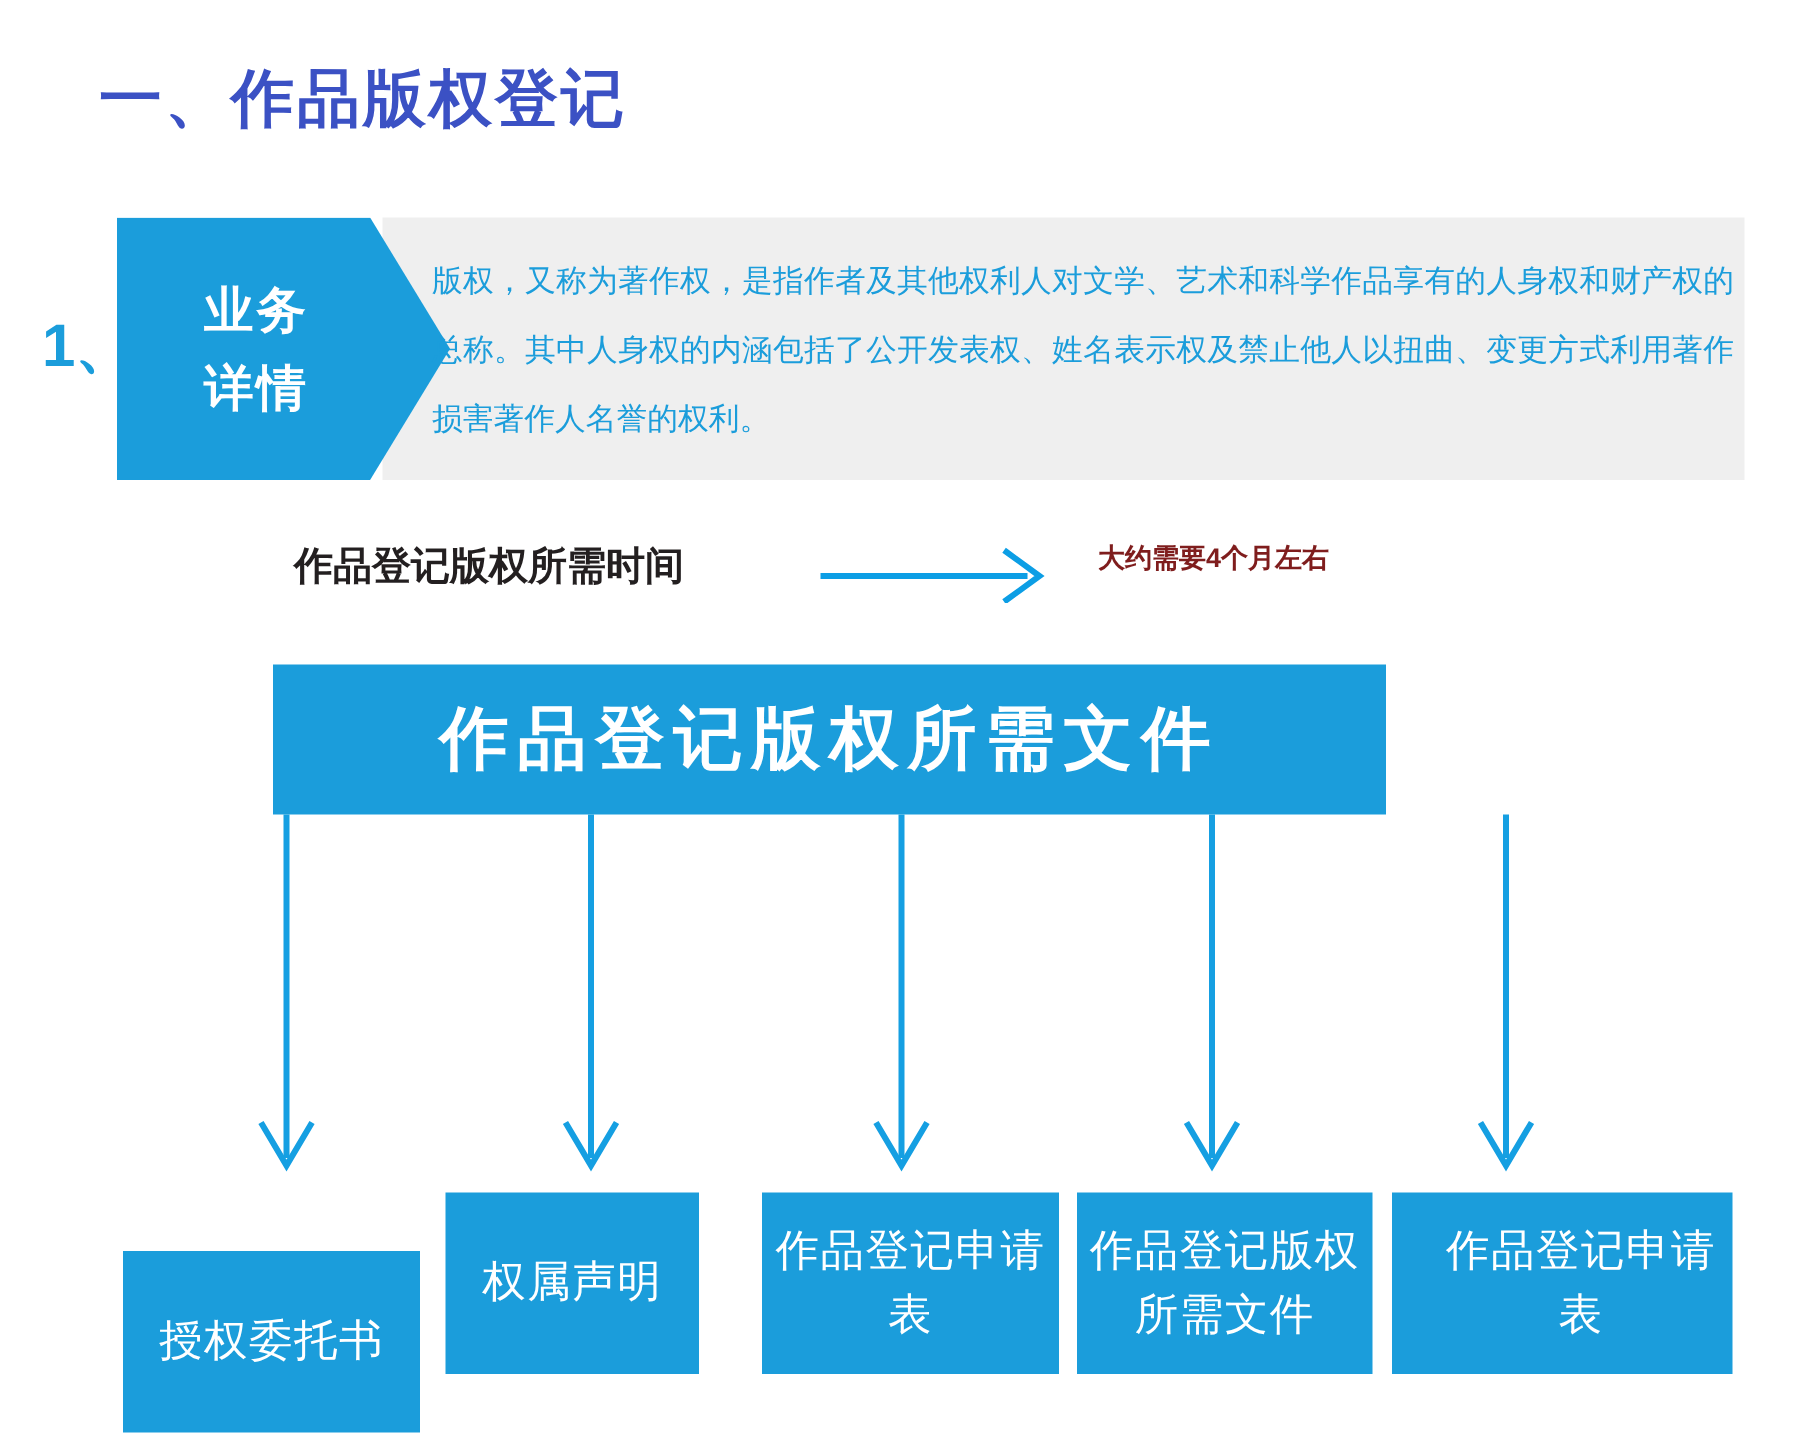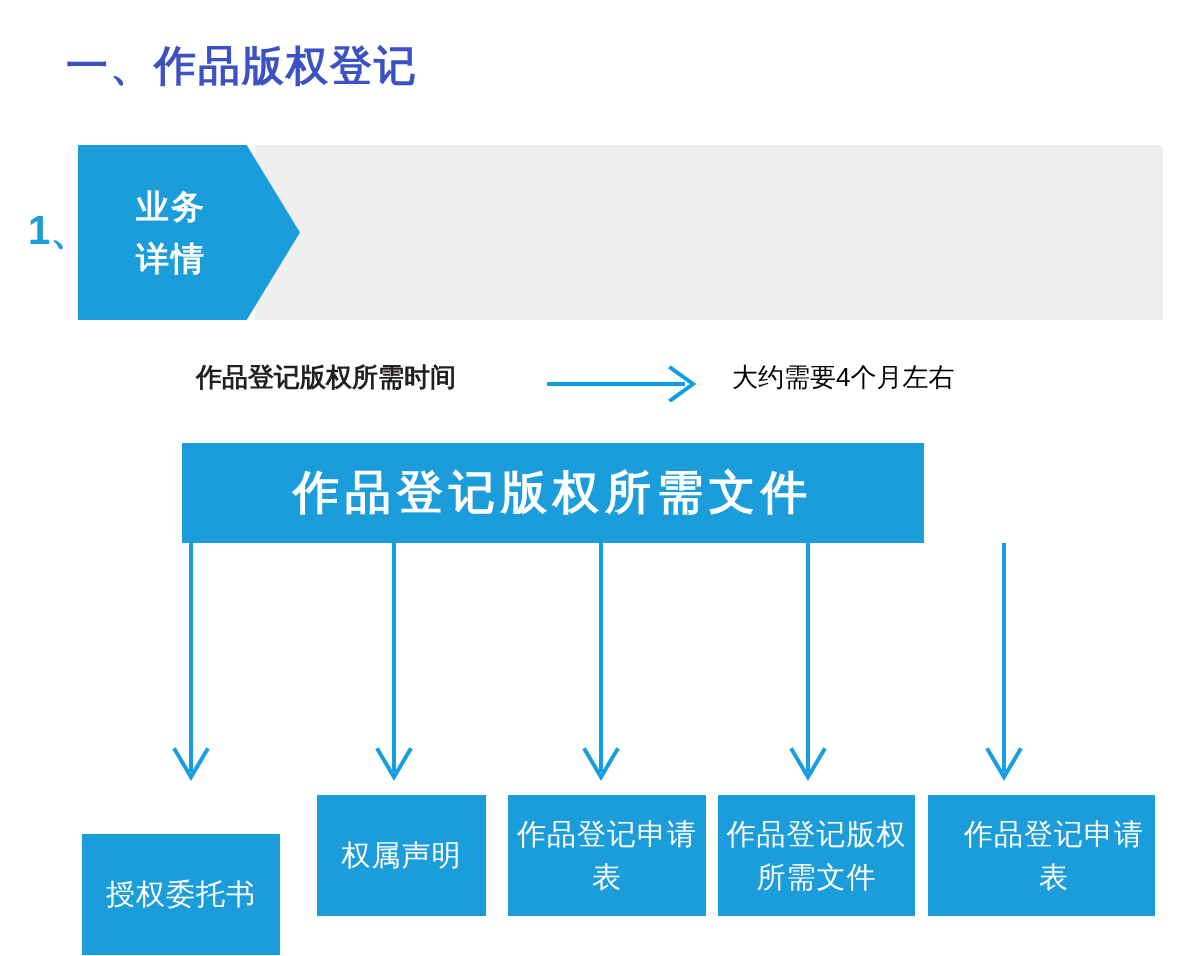--- a/index.html
+++ b/index.html
@@ -109,23 +109,23 @@
   }
   #time-arrow {
     position: absolute;
     left: 545px;
     top: 2px;
   }
   #time-value {
     position: absolute;
     left: 732px;
     top: 0;
-    font-size: 26px;
-    font-weight: 400;
-    color: #000000;
+    font-size: 18px;
+    font-weight: 700;
+    color: #7f1d1d;
     white-space: nowrap;
   }
 
   
   #docs-banner {
     position: absolute;
     left: 182px;
     top: 443px;
     width: 742px;
     height: 100px;
@@ -165,41 +165,42 @@
   }
   .doc-box .doc-label {
     color: #ffffff;
     font-size: 29px;
     font-weight: 400;
     line-height: 1.45;
     letter-spacing: 1px;
     padding: 0 6px;
   }
   #doc-box-0 { left: 82px;  width: 198px; margin-top: 39px; }
-  #doc-box-1 { left: 297px; width: 169px; margin-left: 20px; }
+  #doc-box-1 { left: 297px; width: 169px; }
   #doc-box-2 { left: 508px; width: 198px; }
   #doc-box-3 { left: 718px; width: 197px; }
   #doc-box-4 { left: 928px; width: 202px; padding-left: 25px; }
 </style>
 </head>
 <body>
 
 <div id="page-title">一、作品版权登记</div>
 
 <div id="detail-block">
 
   <div id="detail-index">1、</div>
 
   <div id="detail-panel"></div>
 
   <div id="detail-tab">
     <span class="tab-line">业务</span>
     <span class="tab-line">详情</span>
   </div>
 
+  <div id="detail-text">版权，又称为著作权，是指作者及其他权利人对文学、艺术和科学作品享有的人身权和财产权的总称。其中人身权的内涵包括了公开发表权、姓名表示权及禁止他人以扭曲、变更方式利用著作损害著作人名誉的权利。</div>
 </div>
 
 <div id="time-row">
   <div id="time-label">作品登记版权所需时间</div>
 
   <div id="time-arrow">
     <svg width="155" height="40" viewBox="0 0 155 40" aria-hidden="true">
       <line x1="2" y1="22" x2="140" y2="22" stroke="#0c9ee5" stroke-width="4"></line>
       <polyline points="126,6 148,22 126,38" fill="none" stroke="#0c9ee5" stroke-width="4" stroke-linecap="square"></polyline>
     </svg>

